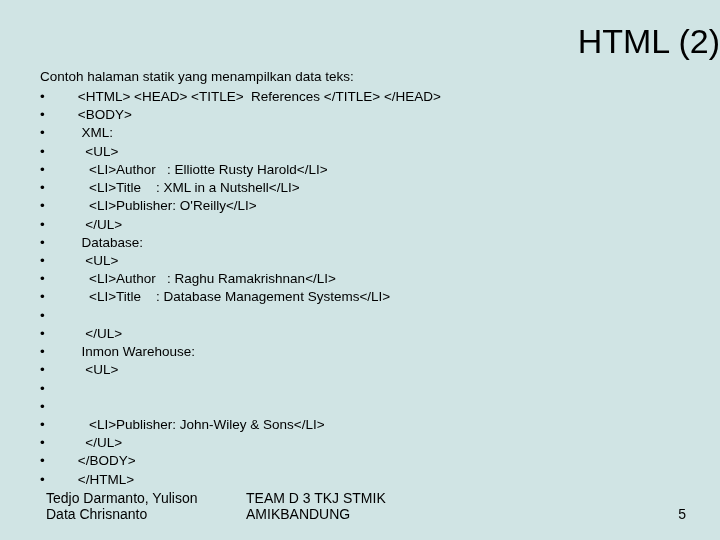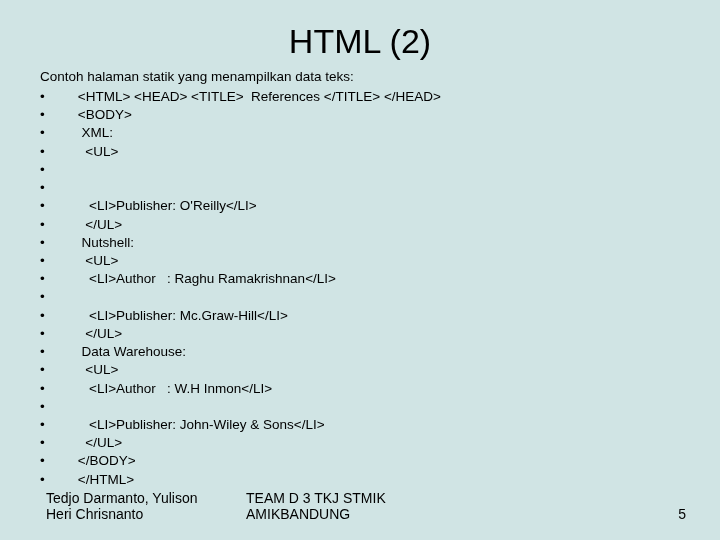--- a/index.html
+++ b/index.html
@@ -5,21 +5,21 @@
   * { margin: 0; padding: 0; box-sizing: border-box; }
   body {
     width: 720px;
     height: 540px;
     background: #d0e4e4;
     font-family: Arial, Helvetica, sans-serif;
     position: relative;
     overflow: hidden;
   }
   .title {
-    text-align: center;
+    text-align: right;
     font-size: 34px;
     padding-top: 22px;
     padding-bottom: 8px;
     color: #000;
   }
   .content {
     padding-left: 40px;
     padding-right: 40px;
   }
   .intro {
@@ -84,66 +84,67 @@
       <div class="bullet-line">
         <span class="b">•</span>
         <span class="t">  XML:</span>
       </div>
       <div class="bullet-line">
         <span class="b">•</span>
         <span class="t">   &lt;UL&gt;</span>
       </div>
       <div class="bullet-line">
         <span class="b">•</span>
+        <span class="t">    &lt;LI&gt;Author   : Elliotte Rusty Harold&lt;/LI&gt;</span>
       </div>
       <div class="bullet-line">
         <span class="b">•</span>
+        <span class="t">    &lt;LI&gt;Title    : XML in a Nutshell&lt;/LI&gt;</span>
       </div>
       <div class="bullet-line">
         <span class="b">•</span>
         <span class="t">    &lt;LI&gt;Publisher: O'Reilly&lt;/LI&gt;</span>
       </div>
       <div class="bullet-line">
         <span class="b">•</span>
         <span class="t">   &lt;/UL&gt;</span>
       </div>
       <div class="bullet-line">
         <span class="b">•</span>
-        <span class="t">  Nutshell:</span>
+        <span class="t">  Database:</span>
       </div>
       <div class="bullet-line">
         <span class="b">•</span>
         <span class="t">   &lt;UL&gt;</span>
       </div>
       <div class="bullet-line">
         <span class="b">•</span>
         <span class="t">    &lt;LI&gt;Author   : Raghu Ramakrishnan&lt;/LI&gt;</span>
       </div>
       <div class="bullet-line">
         <span class="b">•</span>
+        <span class="t">    &lt;LI&gt;Title    : Database Management Systems&lt;/LI&gt;</span>
       </div>
       <div class="bullet-line">
         <span class="b">•</span>
-        <span class="t">    &lt;LI&gt;Publisher: Mc.Graw-Hill&lt;/LI&gt;</span>
       </div>
       <div class="bullet-line">
         <span class="b">•</span>
         <span class="t">   &lt;/UL&gt;</span>
       </div>
       <div class="bullet-line">
         <span class="b">•</span>
-        <span class="t">  Data Warehouse:</span>
+        <span class="t">  Inmon Warehouse:</span>
       </div>
       <div class="bullet-line">
         <span class="b">•</span>
         <span class="t">   &lt;UL&gt;</span>
       </div>
       <div class="bullet-line">
         <span class="b">•</span>
-        <span class="t">    &lt;LI&gt;Author   : W.H Inmon&lt;/LI&gt;</span>
       </div>
       <div class="bullet-line">
         <span class="b">•</span>
       </div>
       <div class="bullet-line">
         <span class="b">•</span>
         <span class="t">    &lt;LI&gt;Publisher: John-Wiley &amp; Sons&lt;/LI&gt;</span>
       </div>
       <div class="bullet-line">
         <span class="b">•</span>
@@ -156,20 +157,20 @@
       <div class="bullet-line">
         <span class="b">•</span>
         <span class="t"> &lt;/HTML&gt;</span>
       </div>
     </div>
 </div>
 
 <div class="footer">
   <div class="left">
     <div>Tedjo Darmanto, Yulison</div>
-    <div>Heri Chrisnanto</div>
+    <div>Data Chrisnanto</div>
   </div>
   <div class="center">
     <div>TEAM D 3 TKJ STMIK</div>
     <div>AMIKBANDUNG</div>
   </div>
   <div class="right">5</div>
 </div>
 
 </body></html>

